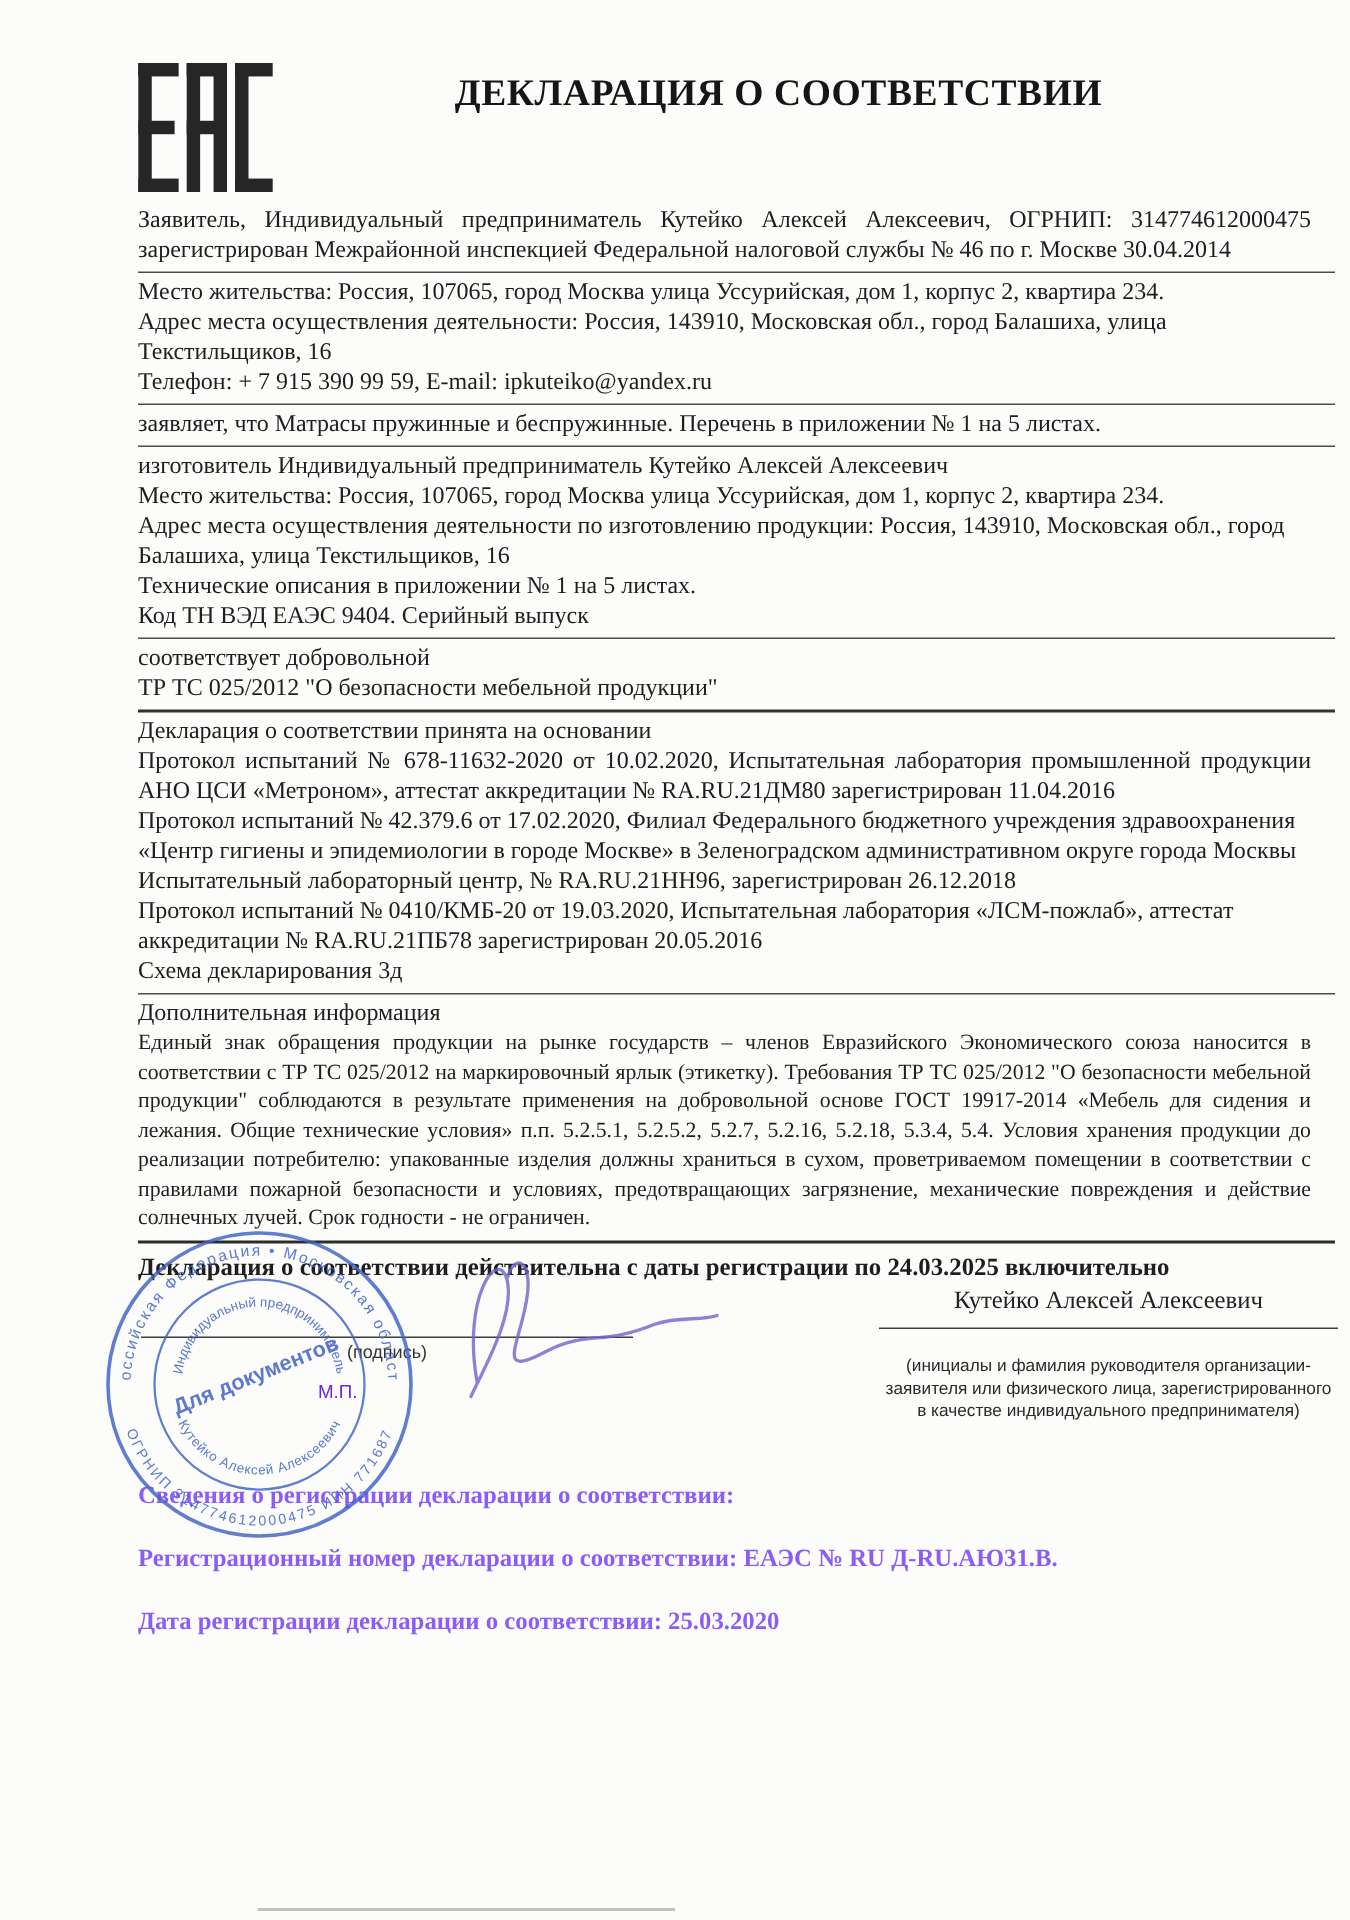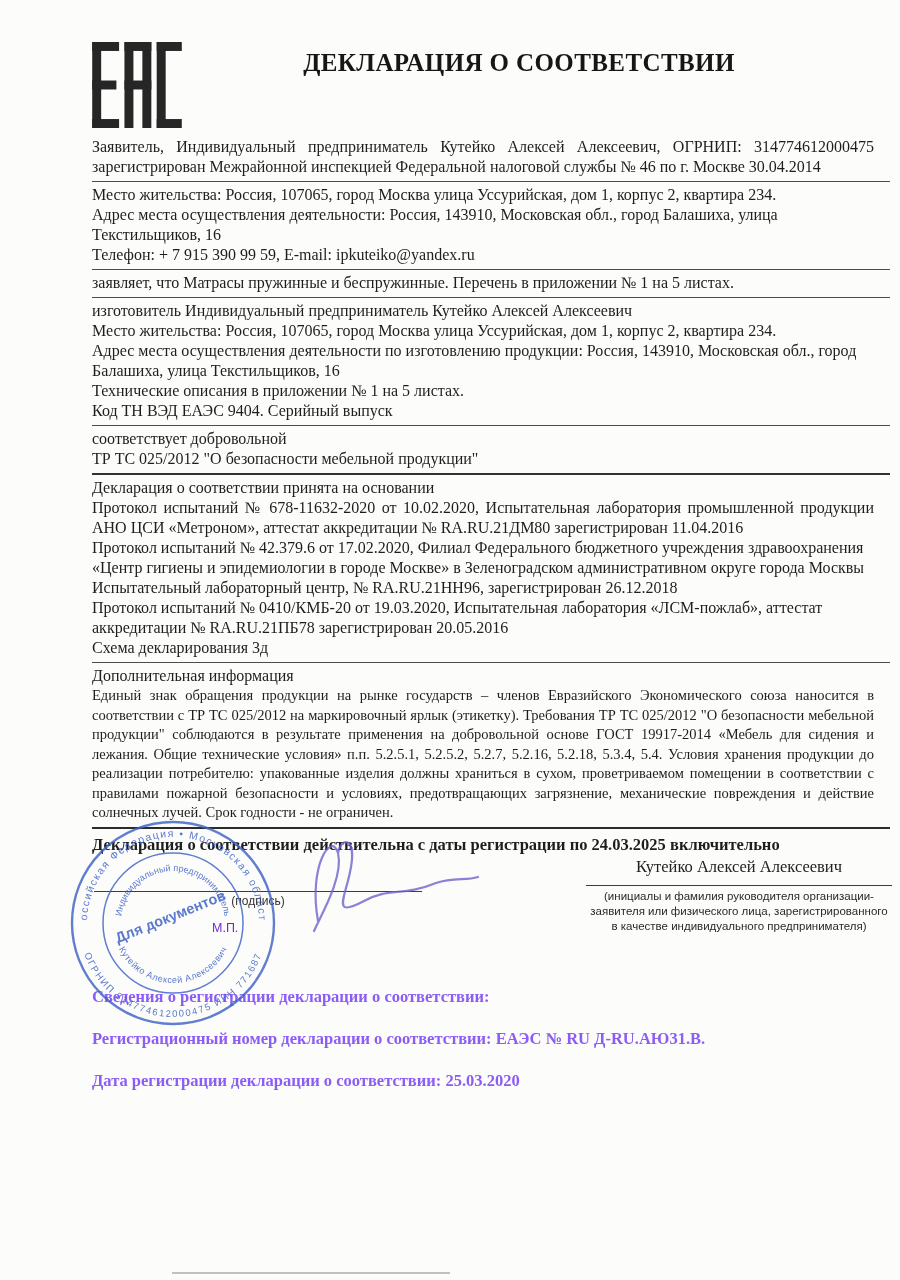--- a/index.html
+++ b/index.html
@@ -36,21 +36,21 @@
   .sig-zone { position:relative; height:112px; margin-top:8px; }
   .sig-left { position:absolute; left:2px; top:26px; width:328px; }
   .sig-rule { border-top:1.6px solid #3d3d3d; height:0; }
   .sig-caption { font-family:"Liberation Sans", sans-serif; font-size:12px;
                  color:#333; text-align:center; margin-top:2px; }
   .mp { font-family:"Liberation Sans", sans-serif; font-size:12.5px; color:#6d28d9;
         margin-top:13px; padding-left:118px; }
   .sig-right { position:absolute; left:494px; top:-8px; width:306px; }
   .sig-name { text-align:center; font-size:16.5px; margin-bottom:8px; color:#222; }
   .sig-caption2 { font-family:"Liberation Sans", sans-serif; font-size:11.5px;
-                  line-height:15px; color:#2a2a2a; text-align:center; margin-top:3px; }
+                  line-height:15px; color:#2a2a2a; text-align:center; margin-top:18px; }
 
   .autograph { position:absolute; left:186px; top:-44px; width:220px; height:122px; z-index:3; }
   .stamp { position:absolute; left:-40px; top:-56px; width:242px; height:232px; z-index:2; }
 
   
   .reg { margin-top:10px; font-weight:bold; font-size:16.5px; color:#8b5cf6; }
   .reg .reg-head { margin-top:0; }
   .reg .reg-num { margin-top:22px; }
   .reg .reg-date { margin-top:22px; }
 

